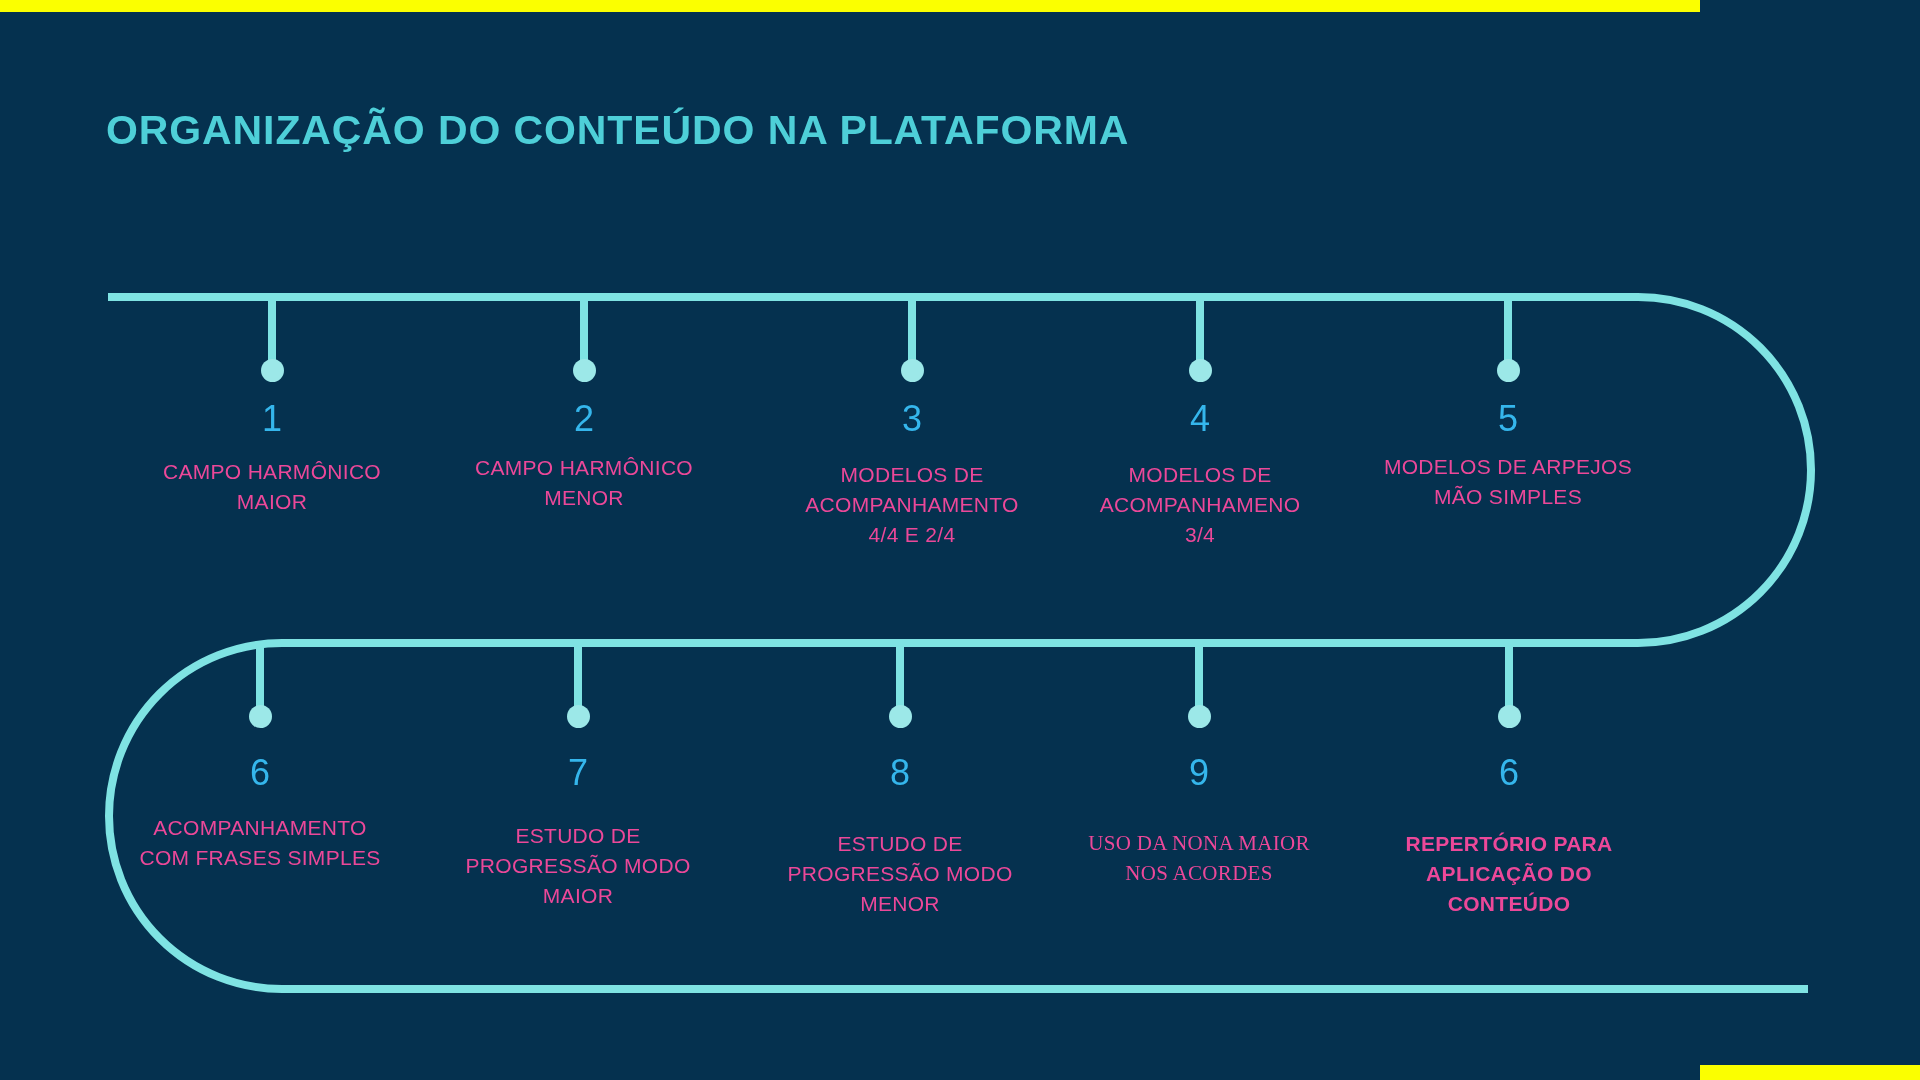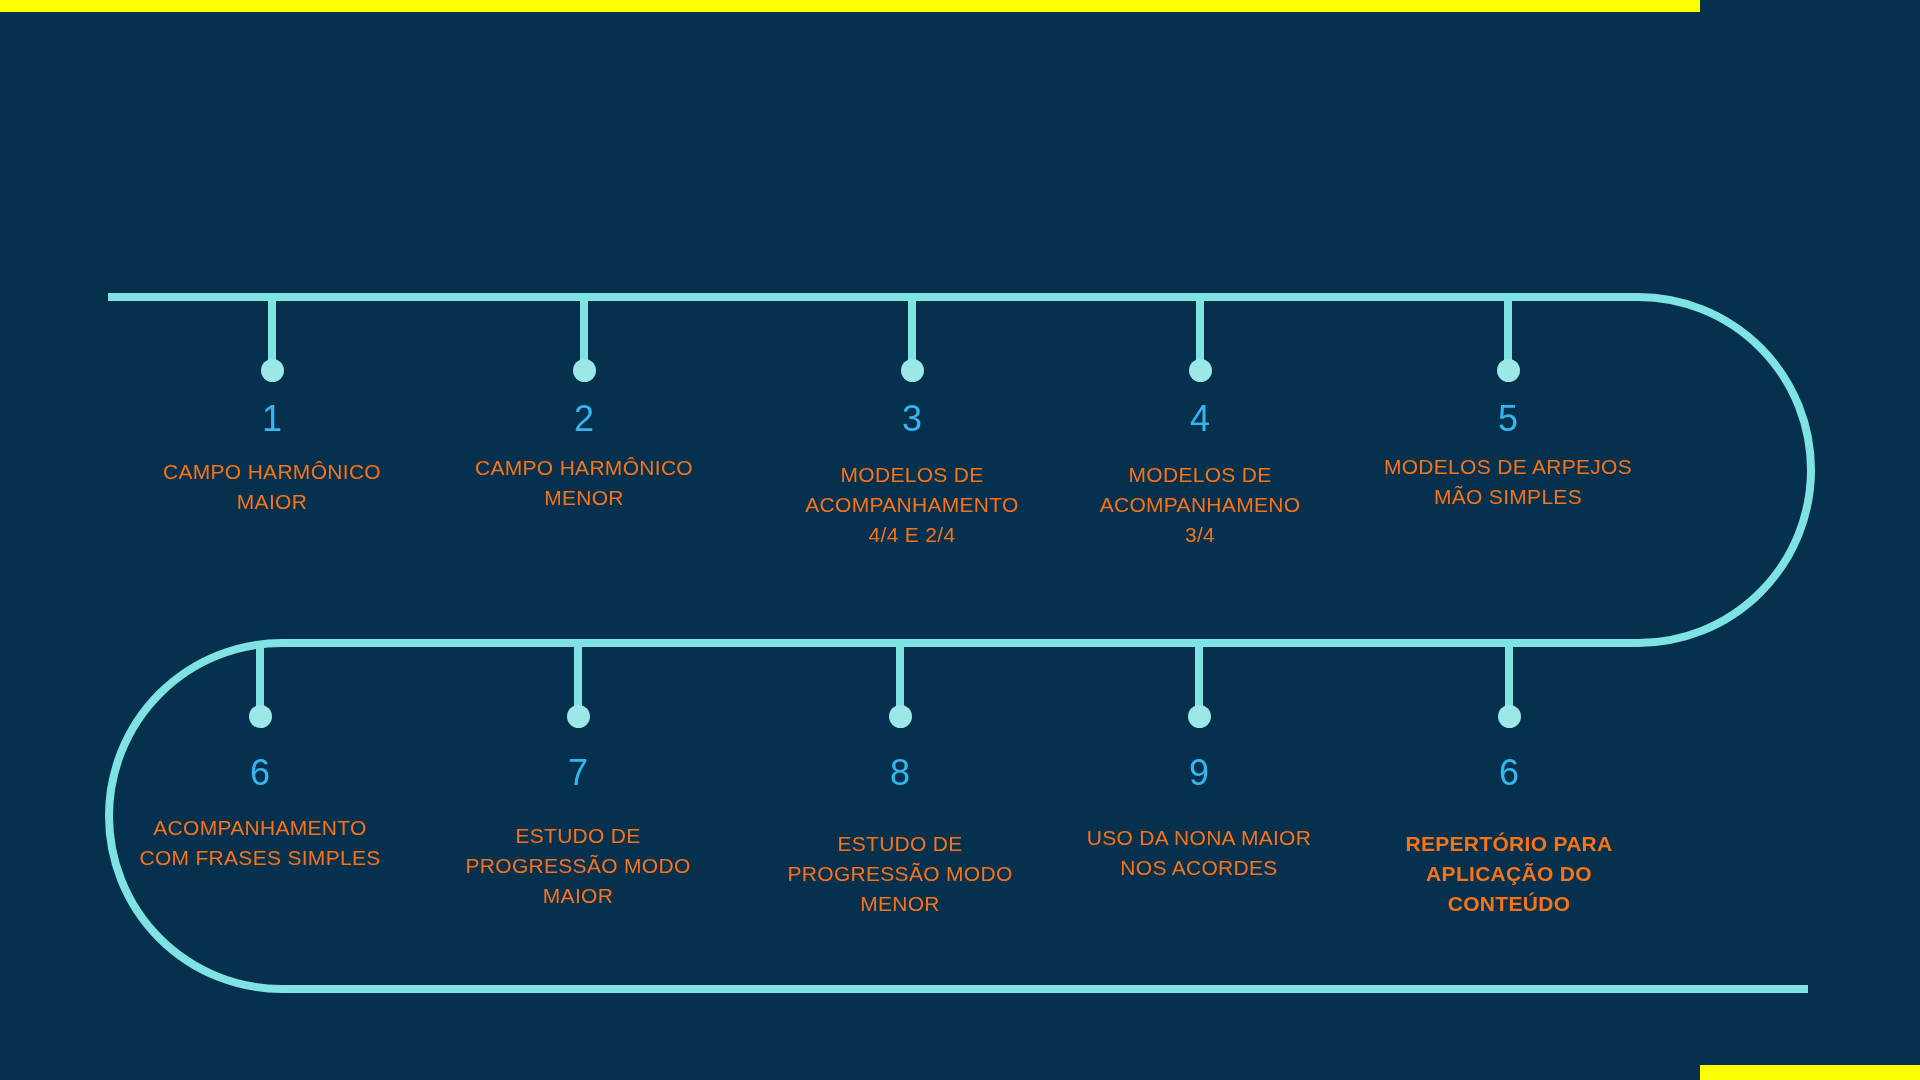--- a/index.html
+++ b/index.html
@@ -94,39 +94,40 @@
     font-size: 36px;
     color: #35b6ec;
     line-height: 1;
   }
   .item .label {
     position: absolute;
     left: 0;
     width: 100%;
     text-align: center;
     font-size: 21px;
-    color: #f97316;
+    color: #ec4899;
     line-height: 1.42;
     letter-spacing: 0.3px;
   }
 
   
   .row-top .stem { height: 70px; }
   .row-top .dot  { top: 62px; }
   .row-bot .stem { height: 70px; }
   .row-bot .dot  { top: 62px; }
 </style>
 </head>
 <body>
 
 <div class="slide">
 
   <div class="bar-top"></div>
   <div class="bar-bottom"></div>
 
+  <div class="title">ORGANIZAÇÃO DO CONTEÚDO NA PLATAFORMA</div>
 
   <svg class="rail" viewBox="0 0 1920 1080" width="1920" height="1080" xmlns="http://www.w3.org/2000/svg">
 
     <path d="M 108 297 L 1638 297 A 173 173 0 0 1 1638 643 L 282 643" fill="none" stroke="#7fe3e3" stroke-width="8" stroke-linecap="butt"></path>
     <path d="M 282 643 A 173 173 0 0 0 282 989 L 1808 989" fill="none" stroke="#7fe3e3" stroke-width="8" stroke-linecap="butt"></path>
   </svg>
 
   <div class="item row-top" style="left:122px; top:297px;">
     <div class="stem"></div>
     <div class="dot"></div>
@@ -192,21 +193,21 @@
     <div class="num" style="top:112px;">8</div>
     <div class="label" style="top:186px; white-space:pre-line;">ESTUDO DE
 PROGRESSÃO MODO
 MENOR</div>
   </div>
 
   <div class="item row-bot" style="left:1049px; top:643px;">
     <div class="stem"></div>
     <div class="dot"></div>
     <div class="num" style="top:112px;">9</div>
-    <div class="label" style="top:180px; white-space:pre-line;">USO DA NONA MAIOR
+    <div class="label" style="top:186px; white-space:pre-line;font-family:Liberation Serif, serif;">USO DA NONA MAIOR
 NOS ACORDES</div>
   </div>
 
   <div class="item row-bot" style="left:1359px; top:643px;">
     <div class="stem"></div>
     <div class="dot"></div>
     <div class="num" style="top:112px;">6</div>
     <div class="label" style="top:186px; white-space:pre-line;font-weight:bold;">REPERTÓRIO PARA
 APLICAÇÃO DO
 CONTEÚDO</div>

